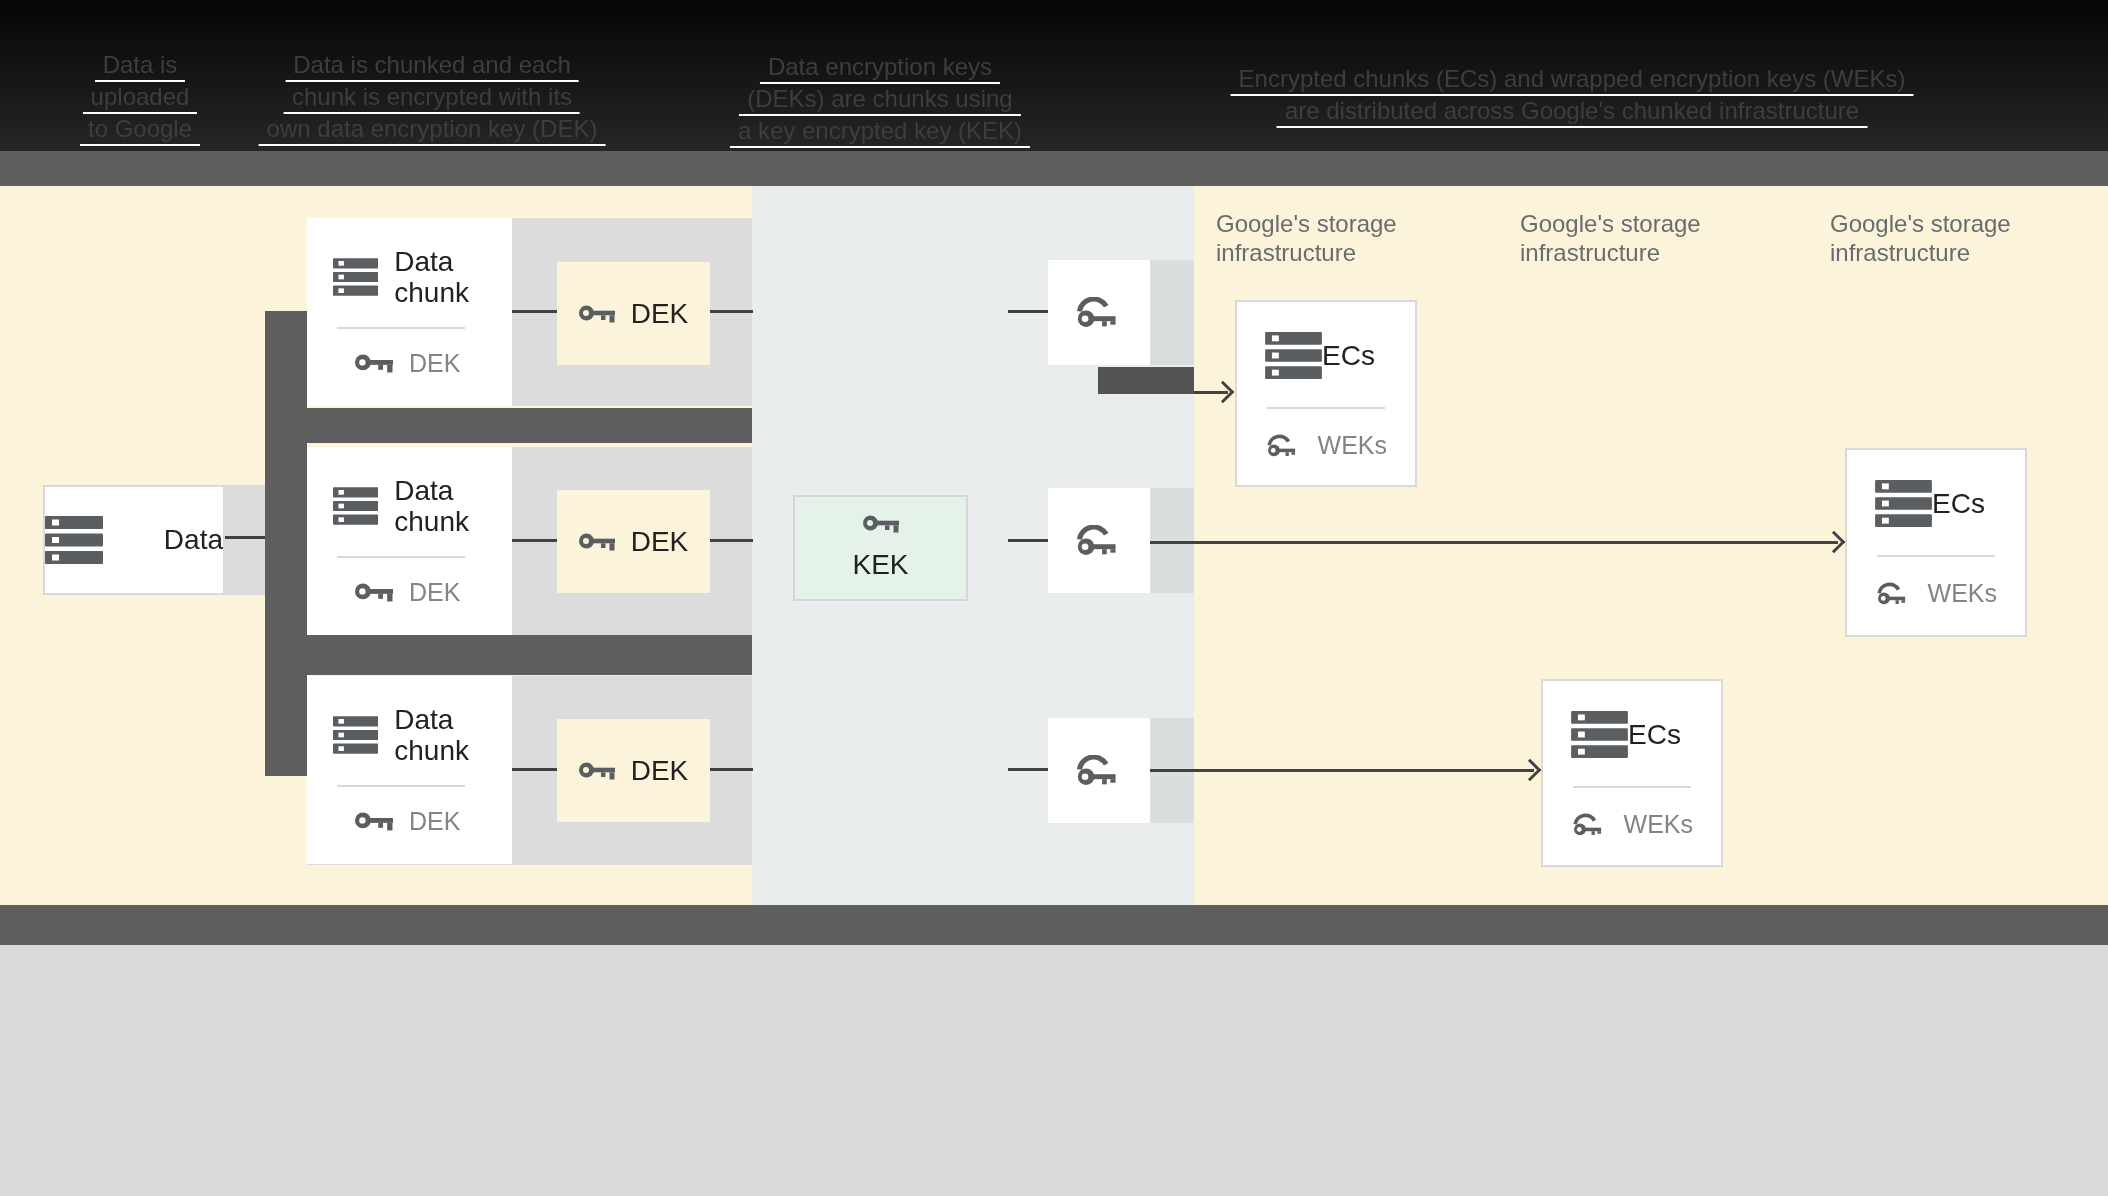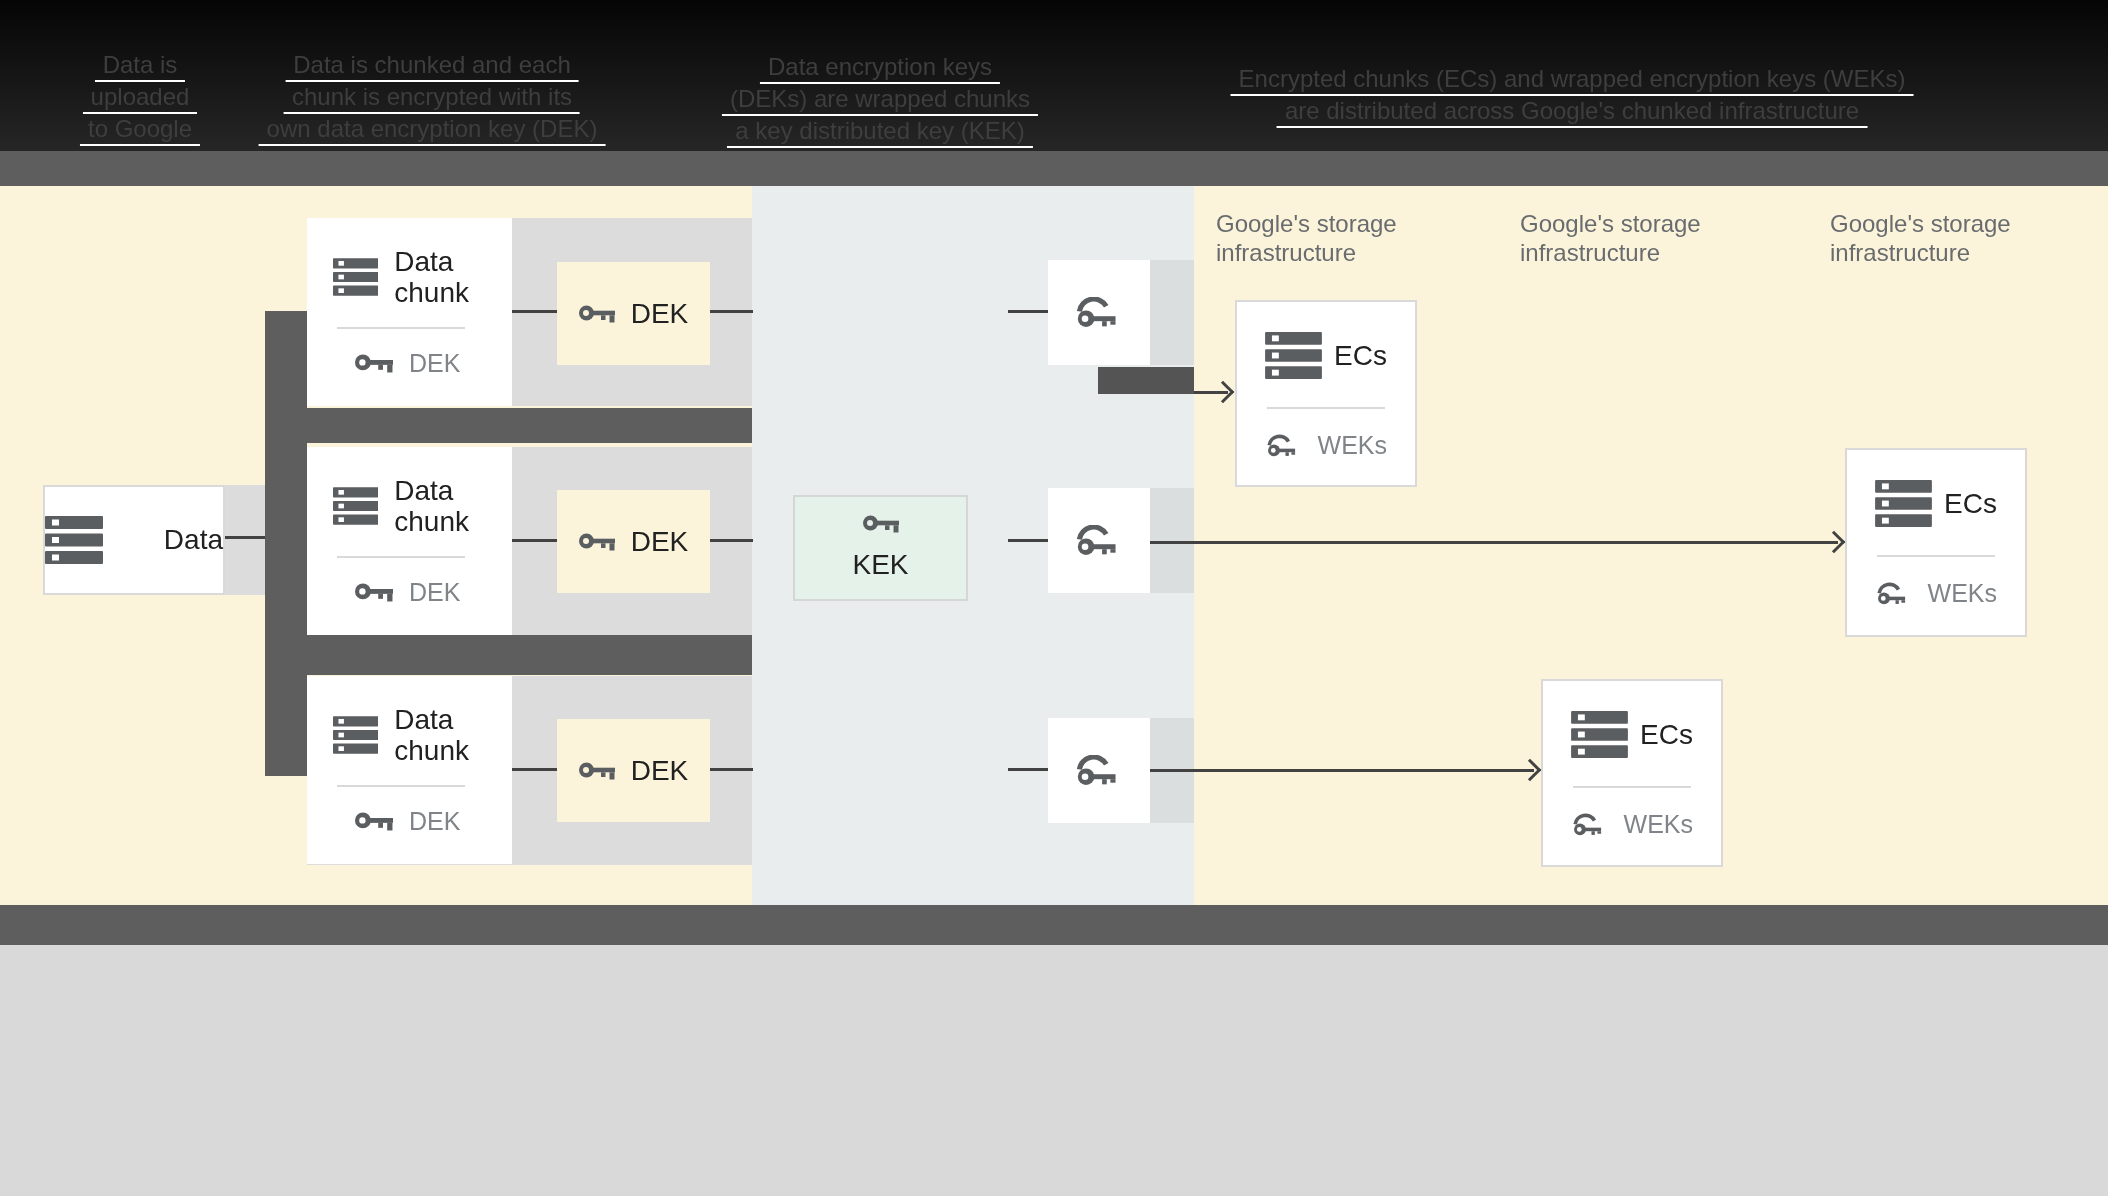--- a/index.html
+++ b/index.html
@@ -33,21 +33,21 @@
   .lbl{font-size:28px;color:#212121;}
   .lbl-sm{font-size:25px;color:#808488;}
   .databox{display:flex;align-items:center;justify-content:space-between;gap:18px;}
   
   .cardpad{padding:28px 43px 0 26px;}
   .toprow{display:flex;align-items:center;gap:16px;}
   .chunklabel{font-size:28px;line-height:31px;color:#212121;width:86px;}
   .divider{height:2px;background:#d9d9d9;margin:19px 4px 0 4px;}
   .botrow{display:flex;align-items:center;gap:16px;margin-top:20px;padding-left:22px;}
   .ecpad{padding:30px 28px 0 28px;}
-  .ec-toprow{display:flex;align-items:center;gap:12px;}
+  .ec-toprow{display:flex;align-items:center;gap:0;}
   .ec-divider{height:2px;background:#d9d9d9;margin:28px 2px 0 2px;}
   .ec-botrow{display:flex;align-items:center;gap:18px;margin-top:22px;padding-left:2px;}
   
   .hline{position:absolute;height:3px;background:#424242;}
   .chev{position:absolute;width:13px;height:13px;border-top:3px solid #424242;
         border-right:3px solid #424242;transform:rotate(45deg);}
   
   .storage{position:absolute;font-size:24px;line-height:29px;color:#696c6f;}
   
   .footer{position:absolute;left:0;top:945px;width:2108px;height:251px;background:#d9d9d9;}
@@ -63,22 +63,22 @@
       <span class="hdr-line"><span>chunk is encrypted with its</span></span>
       <span class="hdr-line"><span>own data encryption key (DEK)</span></span>
     </div>
     <div class="hdr-block" style="left:140px;top:50px;">
       <span class="hdr-line"><span>Data is</span></span>
       <span class="hdr-line"><span>uploaded</span></span>
       <span class="hdr-line"><span>to Google</span></span>
     </div>
     <div class="hdr-block" style="left:880px;top:52px;">
       <span class="hdr-line"><span>Data encryption keys</span></span>
-      <span class="hdr-line"><span>(DEKs) are wrapped chunks</span></span>
-      <span class="hdr-line"><span>a key distributed key (KEK)</span></span>
+      <span class="hdr-line"><span>(DEKs) are chunks using</span></span>
+      <span class="hdr-line"><span>a key encrypted key (KEK)</span></span>
     </div>
     <div class="hdr-block" style="left:1572px;top:64px;">
       <span class="hdr-line"><span>Encrypted chunks (ECs) and wrapped encryption keys (WEKs)</span></span>
       <span class="hdr-line"><span>are distributed across Google's chunked infrastructure</span></span>
     </div>
   </div>
 
   <div class="band" style="top:151px;height:35px;"></div>
 
   <div class="abs beige" style="left:0;top:186px;width:752px;height:719px;"></div>

